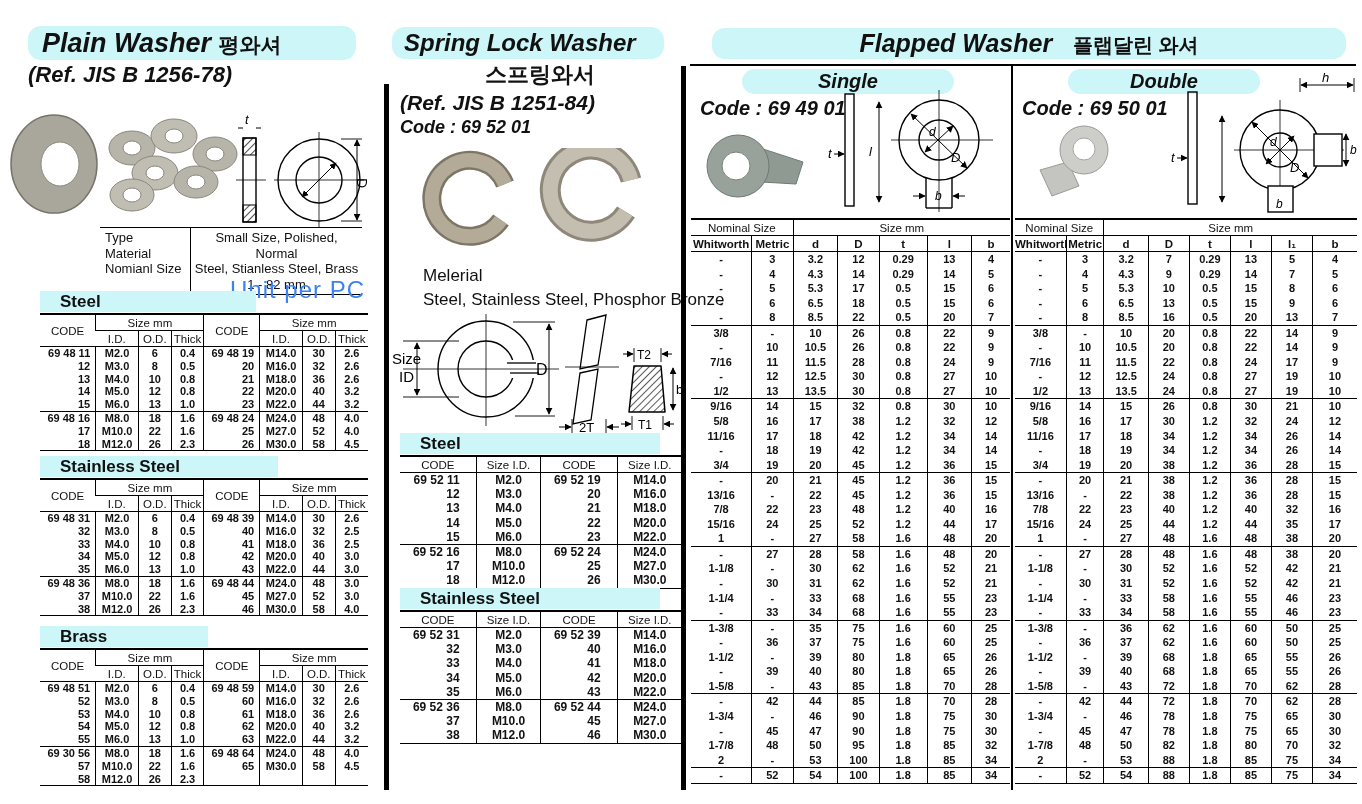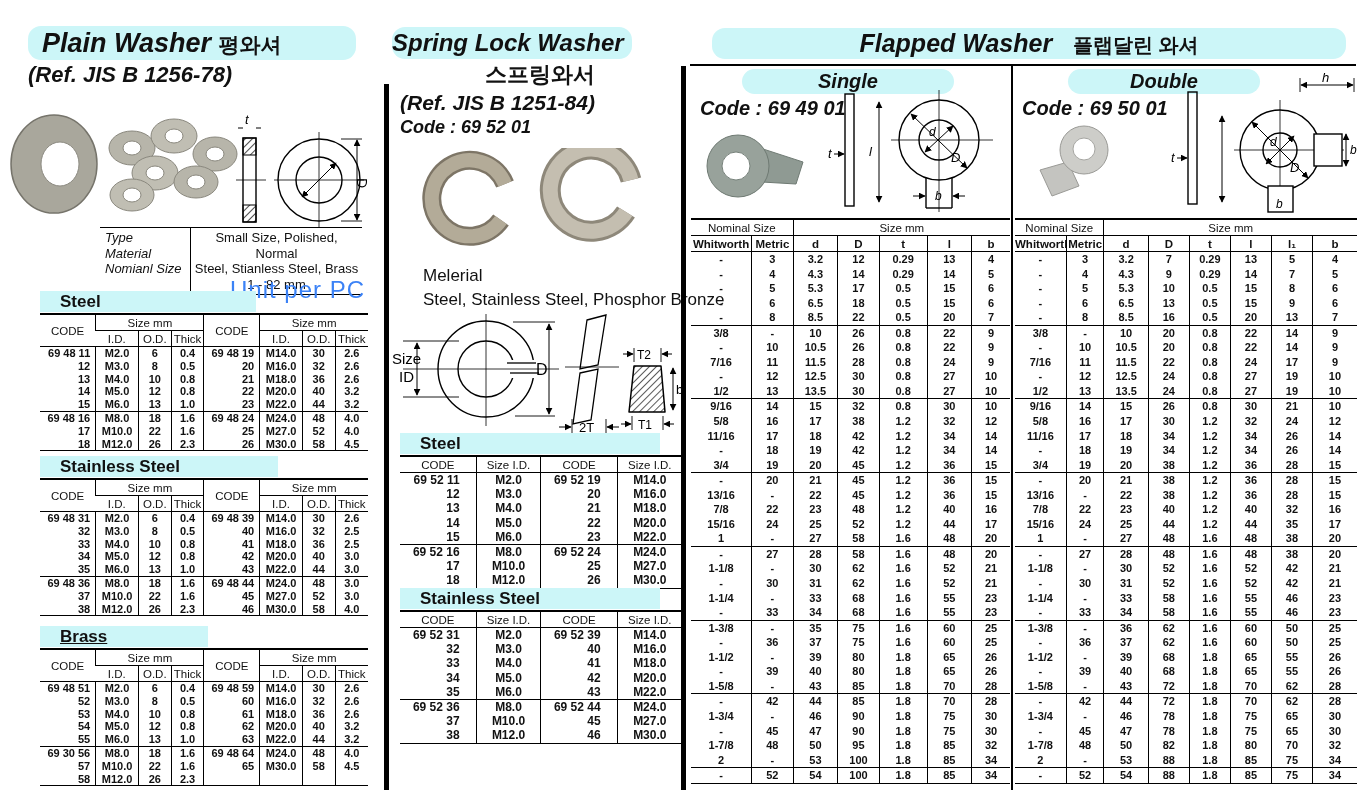--- a/index.html
+++ b/index.html
@@ -41,21 +41,21 @@
   .single-t col:nth-child(3){width:14%}.single-t col:nth-child(4){width:13%}
   .single-t col:nth-child(5){width:15%}.single-t col:nth-child(6){width:14%}
   .single-t col:nth-child(7){width:12%}
   .double-t col:nth-child(1){width:15%}.double-t col:nth-child(2){width:11%}
   .double-t col:nth-child(3){width:13%}.double-t col:nth-child(4){width:12%}
   .double-t col:nth-child(5){width:12%}.double-t col:nth-child(6){width:12%}
   .double-t col:nth-child(7){width:12%}.double-t col:nth-child(8){width:13%}
 
   .spec{display:flex;border-top:1.6px solid #000;border-bottom:1.6px solid #000;
         font-size:13px;line-height:15.6px;}
-  .spec .sl{width:85px;border-right:1.6px solid #000;padding:2px 0 2px 5px;font-style:italic;}
+  .spec .sl{width:85px;border-right:1.6px solid #000;padding:2px 0 2px 5px;}
   .spec .sv{flex:1;text-align:center;padding:2px 2px;}
 
   .unit{color:#3b82f6;font-size:24px;letter-spacing:1px;}
   .bandhead{font-weight:bold;font-size:17px;line-height:21px;padding-left:20px;}
   svg text{font-family:"Liberation Sans",sans-serif;}
 </style>
 </head>
 <body>
 
 <div class="page">
@@ -347,21 +347,21 @@
             <td>2.3</td>
             <td class="code">46</td>
             <td>M30.0</td>
             <td>58</td>
             <td>4.0</td>
           </tr>
         </tbody>
       </table>
     </div>
 
-  <div class="abs band bandhead" style="left:40px;top:626px;width:148px;height:21px;text-decoration:underline;">Brass</div>
+  <div class="abs band bandhead" style="left:40px;top:626px;width:148px;height:21px;">Brass</div>
   <div class="abs tblbox plain" style="left:40px;top:648px;width:328px;">
       <table>
         <colgroup>
           <col>
           <col>
           <col>
           <col>
           <col>
           <col>
           <col>
@@ -463,21 +463,21 @@
             <td></td>
             <td></td>
             <td></td>
           </tr>
         </tbody>
       </table>
     </div>
 
   <div class="vbar" style="left:384px;top:84px;width:5px;height:706px;"></div>
 
-  <div class="abs band ttl" style="left:392px;top:27px;width:240px;height:32px;line-height:32px;font-size:24px;box-sizing:border-box;">Spring Lock Washer</div>
+  <div class="abs band ttl" style="left:392px;top:27px;width:272px;height:32px;line-height:32px;padding-left:12px;font-size:24px;box-sizing:border-box;">Spring Lock Washer</div>
   <div class="abs kr" style="left:430px;top:60px;width:220px;text-align:center;font-size:22px;">스프링와서</div>
   <div class="abs ttl" style="left:400px;top:91px;font-size:21px;">(Ref. JIS B 1251-84)</div>
   <div class="abs ttl" style="left:400px;top:117px;font-size:18px;text-align:right;">Code : 69 52 01</div>
 
   <svg class="abs" style="left:395px;top:148px;" width="282" height="108" viewBox="0 0 282 108">
     <path d="M106,72 A38,38 0 1 1 110,36" fill="none" stroke="#7d7566" stroke-width="19" stroke-linecap="butt"></path>
     <path d="M106,72 A38,38 0 1 1 110,36" fill="none" stroke="#b3ab98" stroke-width="14"></path>
     <path d="M231,64 A41,41 0 1 1 236,32" fill="none" stroke="#8e887a" stroke-width="21"></path>
     <path d="M231,64 A41,41 0 1 1 236,32" fill="none" stroke="#c4beb0" stroke-width="15"></path>
   </svg>

